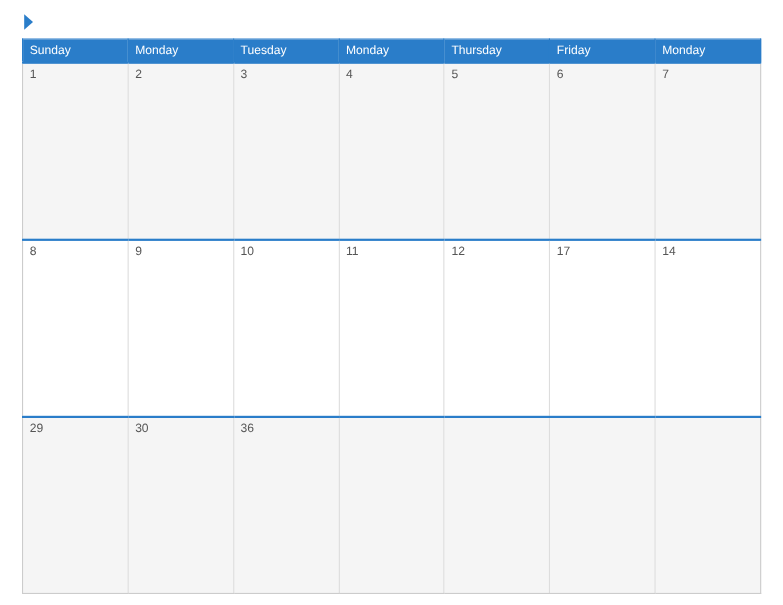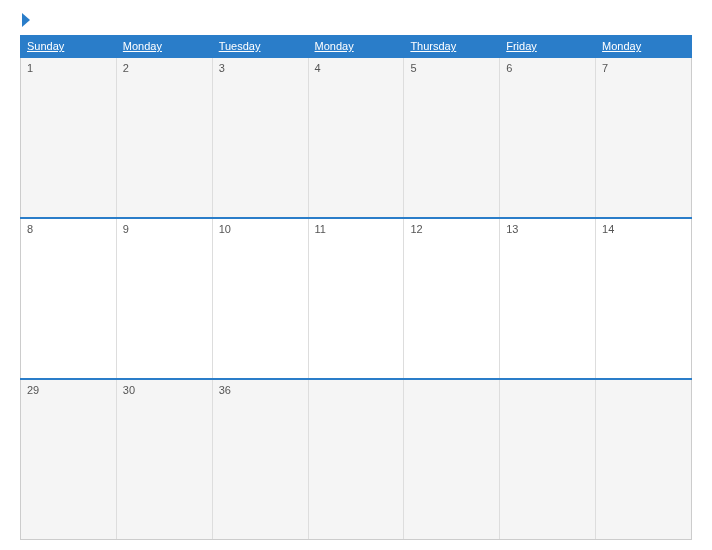--- a/index.html
+++ b/index.html
@@ -86,21 +86,20 @@
       background-color: #2a7dc9;
     }
 
     .calendar-table thead th {
       color: #fff;
       font-size: 11px;
       font-weight: normal;
       padding: 4px 6px;
       text-align: left;
       border: 1px solid #2a7dc9;
-      text-decoration: underline;
     }
 
     .calendar-table tbody tr {
       height: 78px;
     }
 
     .calendar-table tbody tr:nth-child(odd) {
       background-color: #f5f5f5;
     }
 
@@ -175,21 +174,21 @@
           <td><span class="day-number">5</span></td>
           <td><span class="day-number">6</span></td>
           <td><span class="day-number">7</span></td>
         </tr>
         <tr>
           <td><span class="day-number">8</span></td>
           <td><span class="day-number">9</span></td>
           <td><span class="day-number">10</span></td>
           <td><span class="day-number">11</span></td>
           <td><span class="day-number">12</span></td>
-          <td><span class="day-number">13</span></td>
+          <td><span class="day-number">17</span></td>
           <td><span class="day-number">14</span></td>
         </tr>
         <tr>
           <td><span class="day-number">29</span></td>
           <td><span class="day-number">30</span></td>
           <td><span class="day-number">36</span></td>
           <td></td>
           <td></td>
           <td></td>
           <td></td>

